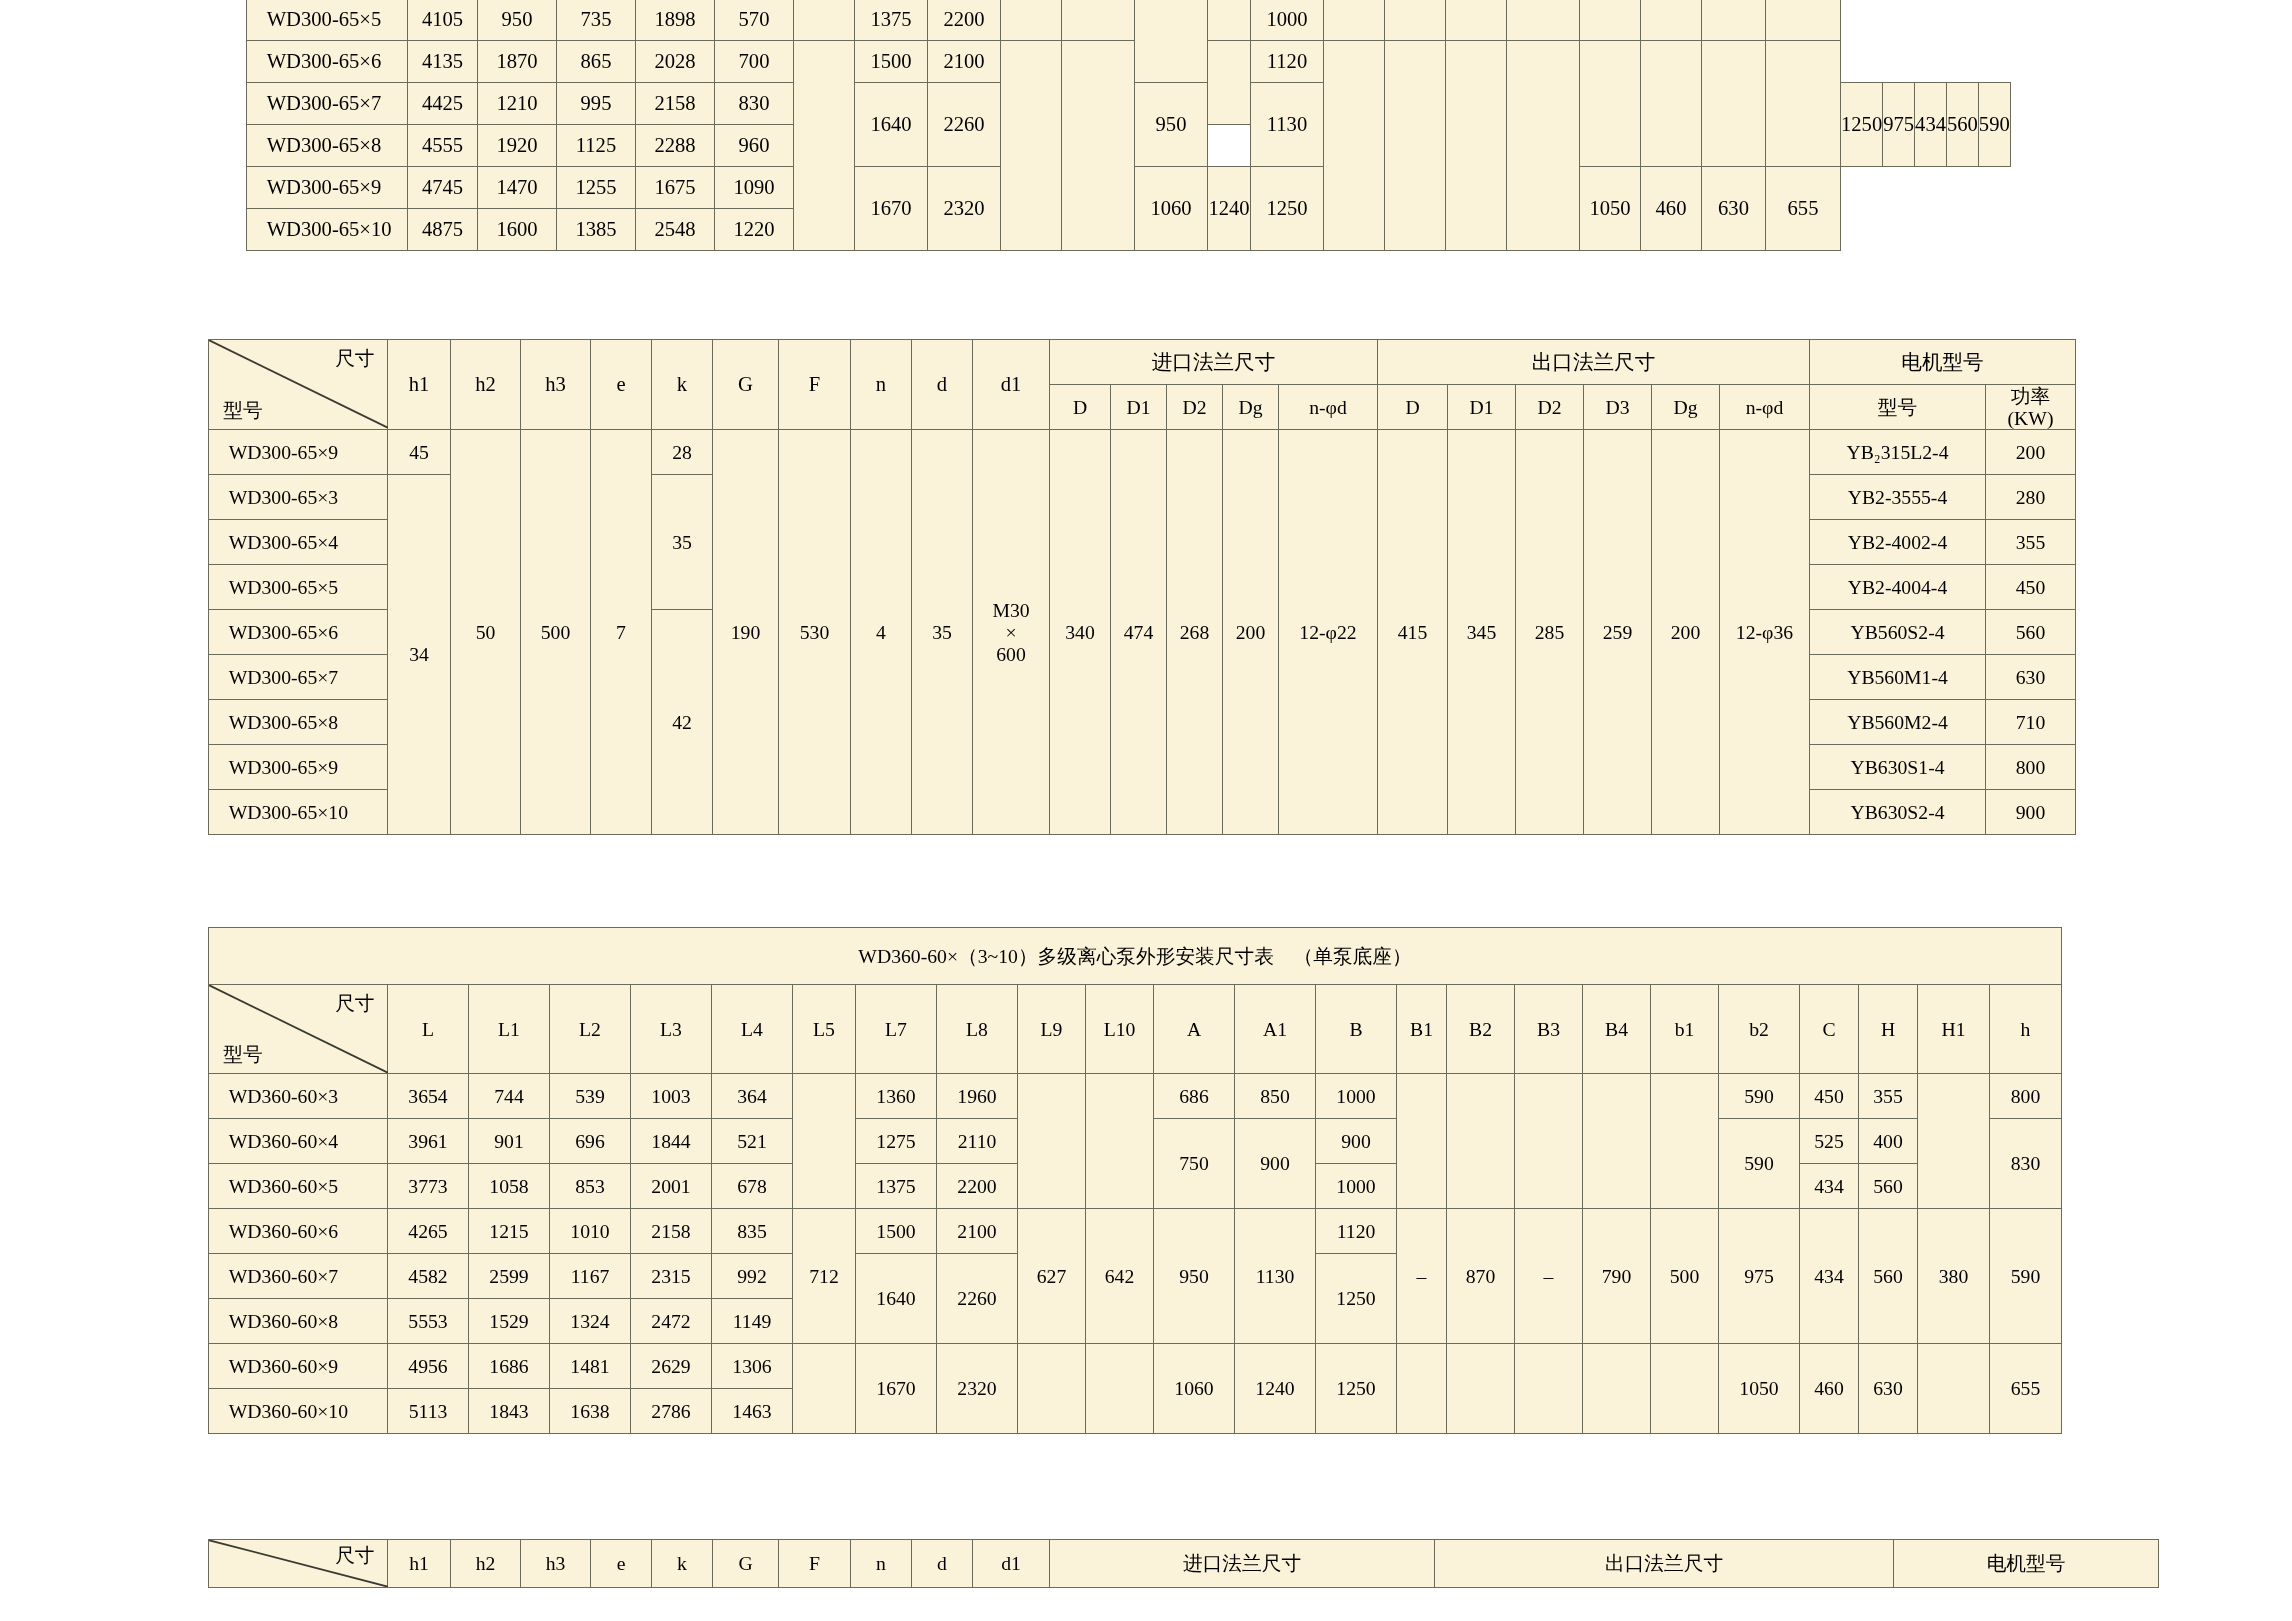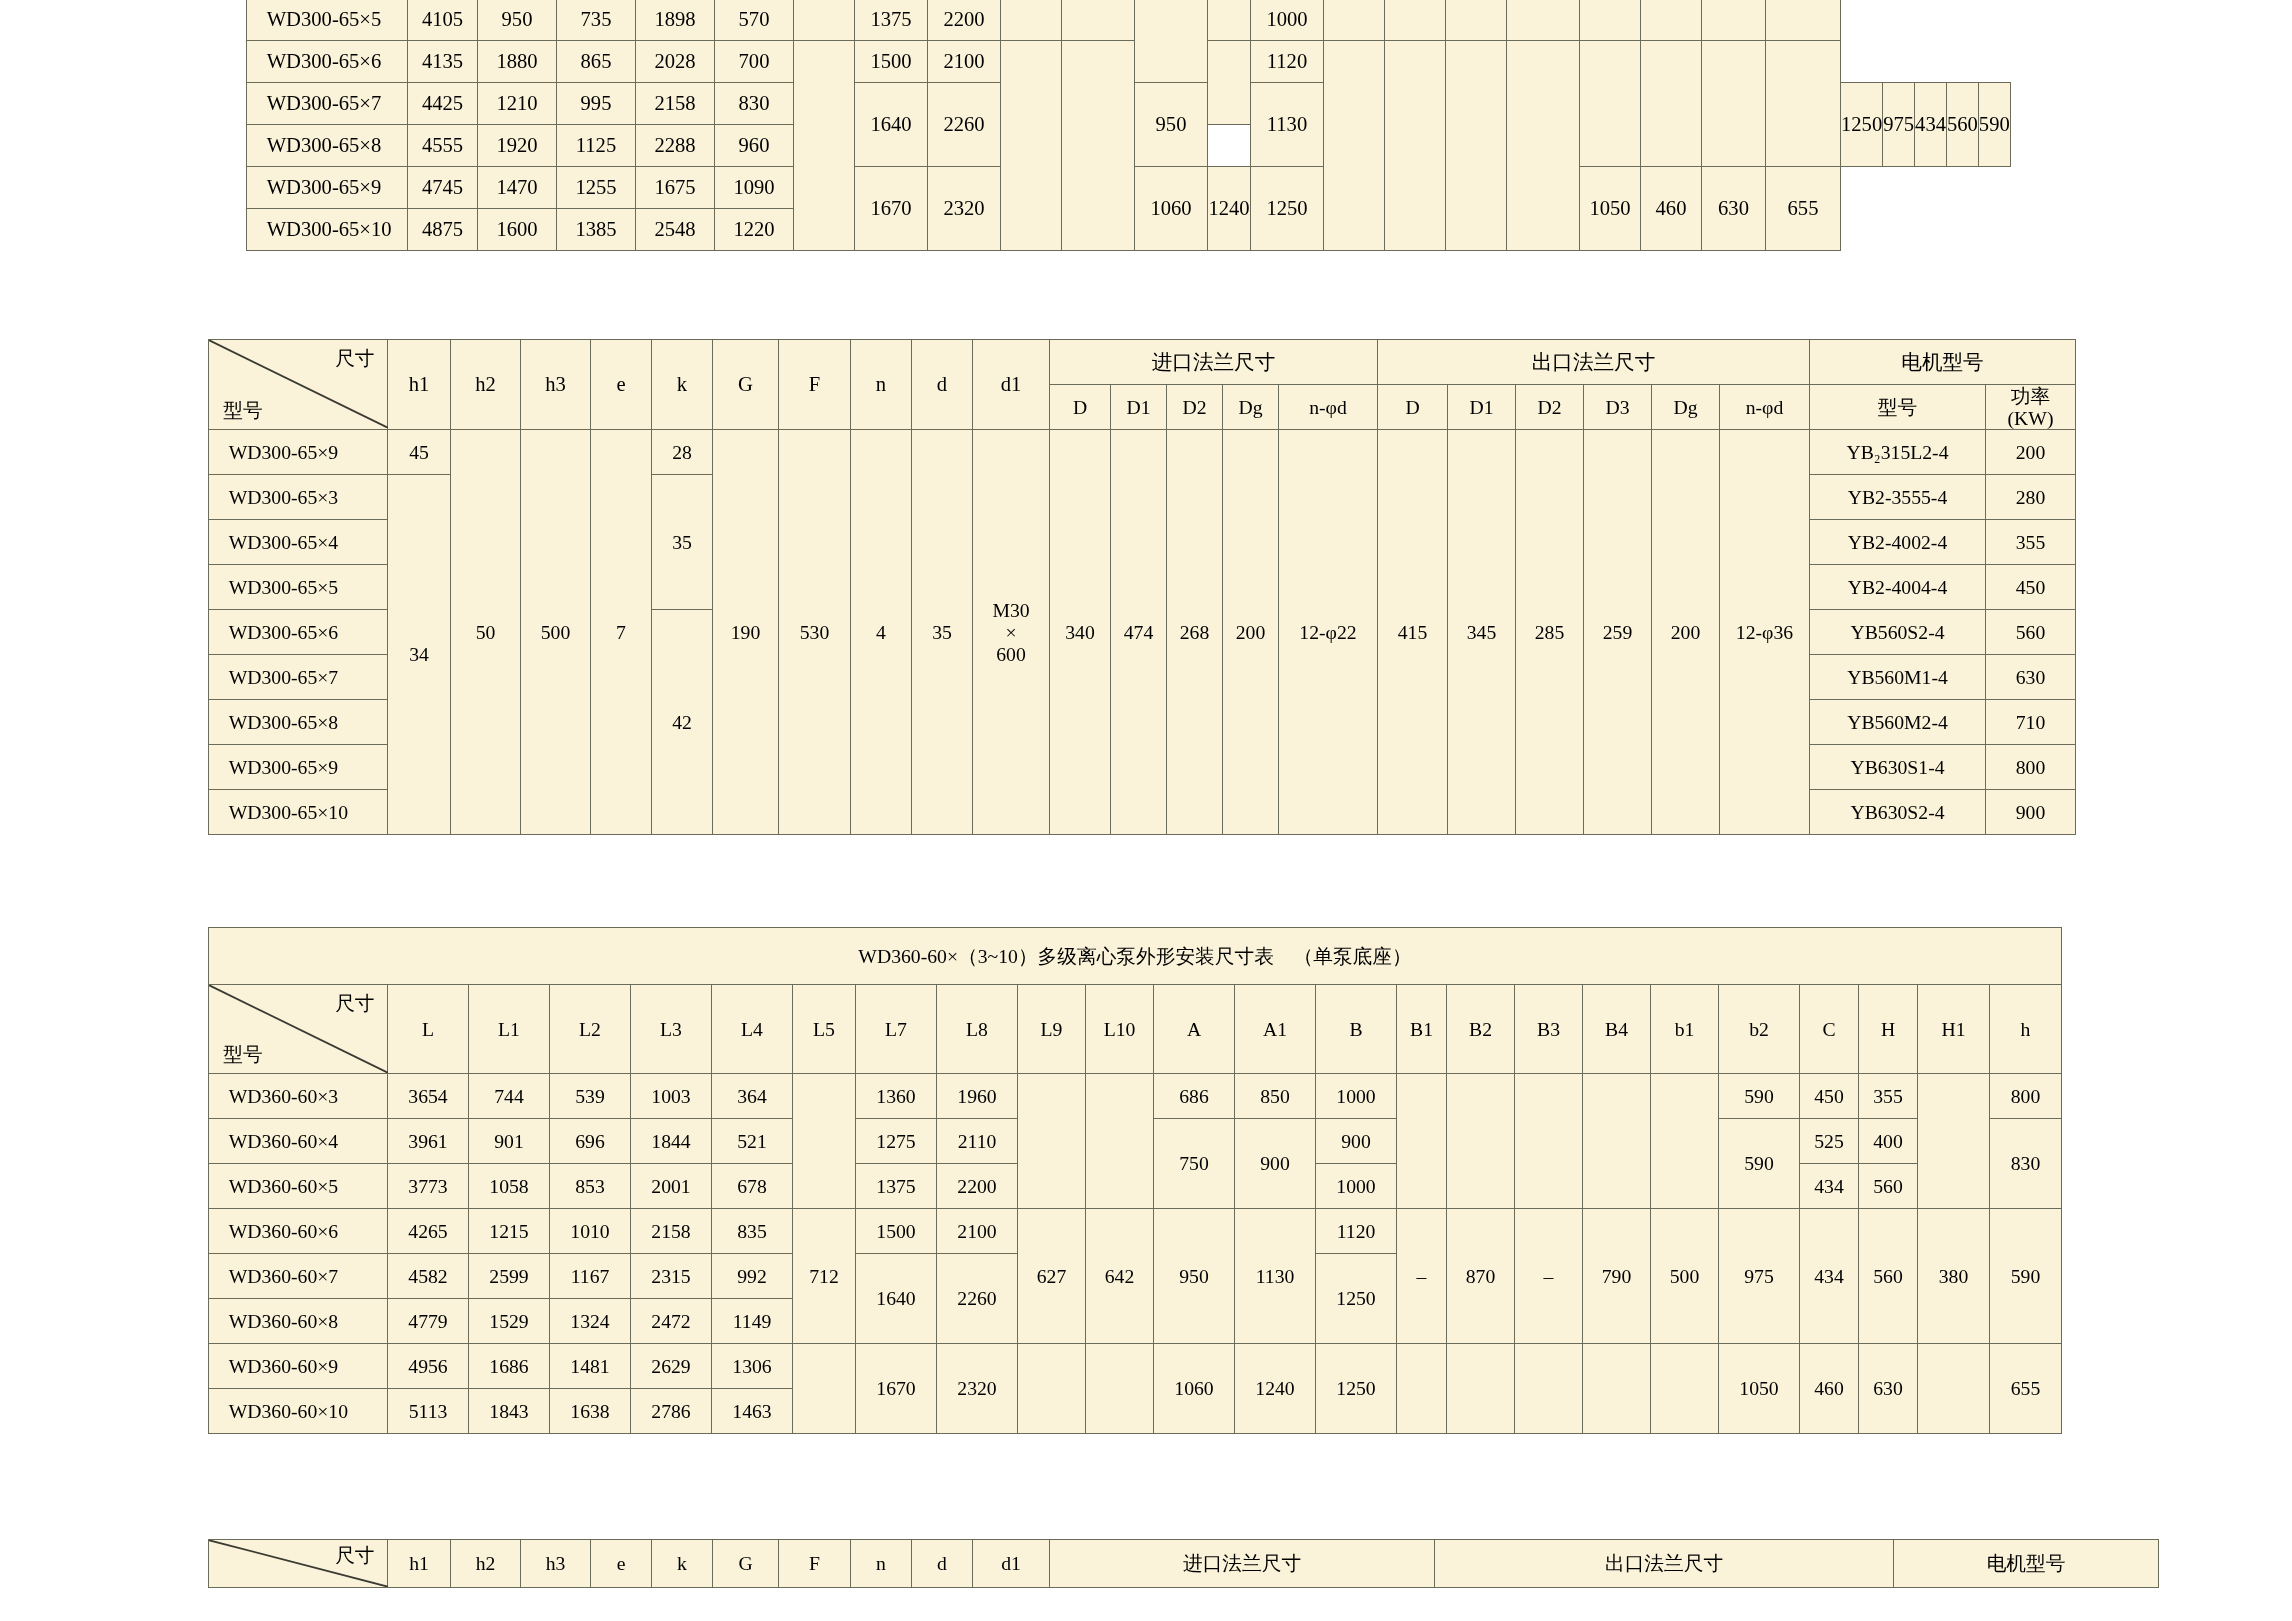--- a/index.html
+++ b/index.html
@@ -82,21 +82,21 @@
       <td></td>
       <td></td>
       <td></td>
       <td></td>
       <td></td>
       <td></td>
     </tr>
     <tr>
       <td class="modelcell">WD300-65×6</td>
       <td>4135</td>
-      <td>1880</td>
+      <td>1870</td>
       <td>865</td>
       <td>2028</td>
       <td>700</td>
       <td rowspan="5"></td>
       <td>1500</td>
       <td>2100</td>
       <td rowspan="5"></td>
       <td rowspan="5"></td>
       <td rowspan="2"></td>
       <td>1120</td>
@@ -465,21 +465,21 @@
       <td>1167</td>
       <td>2315</td>
       <td>992</td>
       <td rowspan="2">1640</td>
       <td rowspan="2">2260</td>
       <td rowspan="2">1250</td>
     </tr>
 
     <tr>
       <td class="modelcell">WD360-60×8</td>
-      <td>4779</td>
+      <td>5553</td>
       <td>1529</td>
       <td>1324</td>
       <td>2472</td>
       <td>1149</td>
     </tr>
 
     <tr>
       <td class="modelcell">WD360-60×9</td>
       <td>4956</td>
       <td>1686</td>

